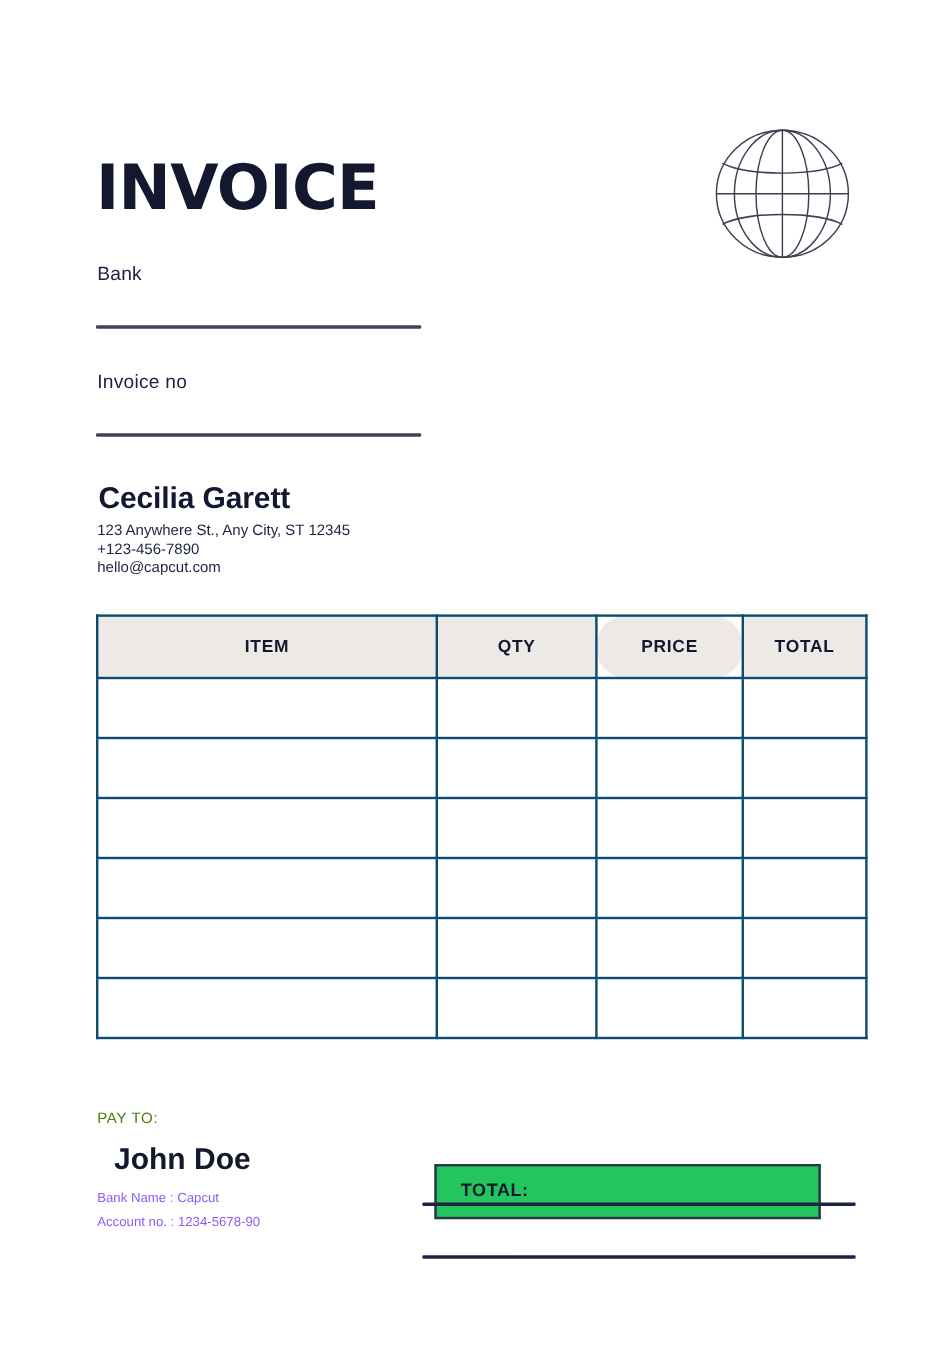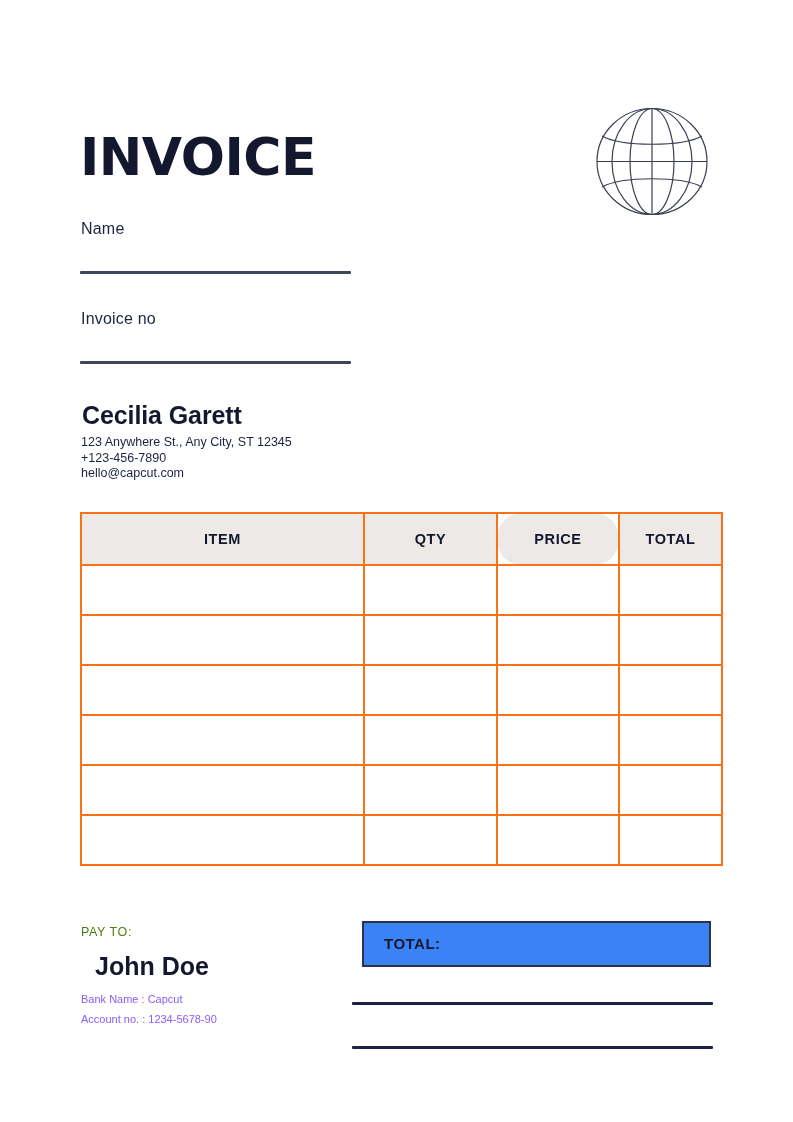--- a/index.html
+++ b/index.html
@@ -82,21 +82,21 @@
   
   .table {
     position: absolute;
     left: 80px;
     top: 512px;
     width: 633px;
     border-collapse: collapse;
     table-layout: fixed;
   }
   .table th, .table td {
-    border: 2px solid #f97316;
+    border: 2px solid #0c4a6e;
     height: 48px;
     padding: 0;
   }
   .table thead th {
     background: #ece9e6;
     font-size: 14.5px;
     font-weight: 700;
     letter-spacing: 0.6px;
     color: #13182f;
     height: 50px;
@@ -131,24 +131,24 @@
     top: 989px;
     font-size: 11px;
     line-height: 20px;
     color: #8b5cf6;
   }
 
   
   .total-box {
     position: absolute;
     left: 362px;
-    top: 921px;
-    width: 349px;
+    top: 970px;
+    width: 322px;
     height: 46px;
-    background: #3b82f6;
+    background: #22c55e;
     border: 2px solid #2e3446;
     box-sizing: border-box;
   }
   .total-box span {
     position: absolute;
     left: 20px;
     top: 12px;
     font-size: 15px;
     font-weight: 700;
     letter-spacing: 0.5px;
@@ -177,21 +177,21 @@
         <ellipse cx="63" cy="56.5" rx="22" ry="53"></ellipse>
         <ellipse cx="63" cy="56.5" rx="40" ry="53"></ellipse>
         <line x1="63" y1="3.5" x2="63" y2="109.5"></line>
         <line x1="8" y1="56.5" x2="118" y2="56.5"></line>
         <path d="M13 31 C33 42, 93 42, 113 31"></path>
         <path d="M13 82 C33 71, 93 71, 113 82"></path>
       </g>
     </svg>
   </div>
 
-  <div class="field-label" id="date-label">Name</div>
+  <div class="field-label" id="date-label">Bank</div>
   <div class="field-line" id="date-line"></div>
 
   <div class="field-label" id="invno-label">Invoice no</div>
   <div class="field-line" id="invno-line"></div>
 
   <div class="client-name">Cecilia Garett</div>
   <div class="client-lines">
     <div>123 Anywhere St., Any City, ST 12345</div>
     <div>+123-456-7890</div>
     <div>hello@capcut.com</div>

